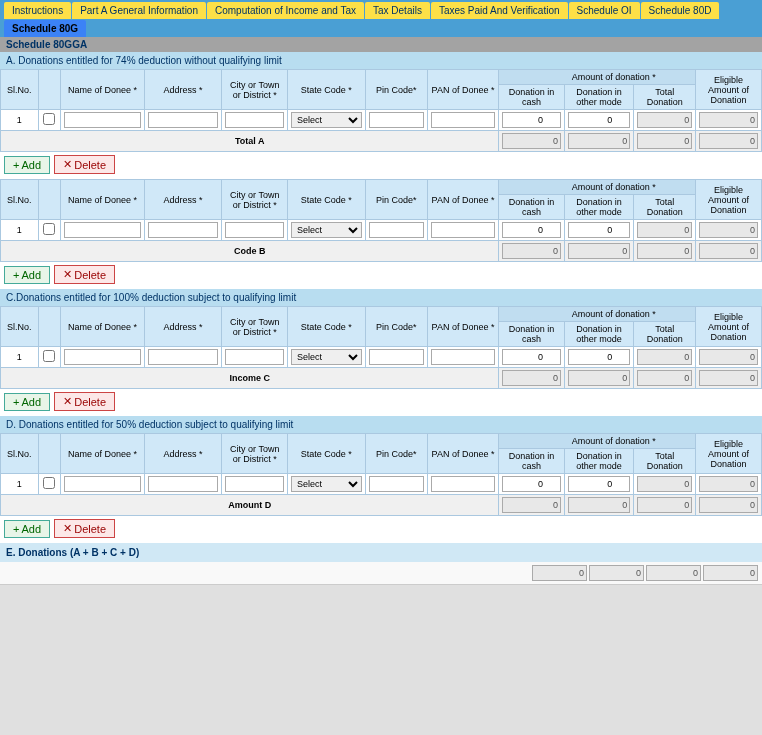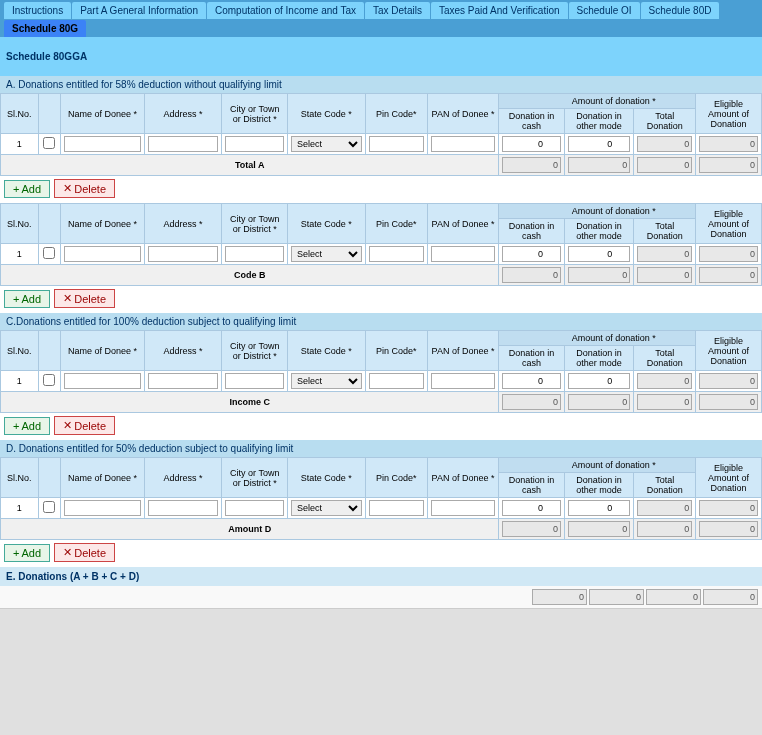--- a/index.html
+++ b/index.html
@@ -1,25 +1,25 @@
 <!DOCTYPE html>
 <html><head>
   <meta charset="utf-8">
   <style>
     * { box-sizing: border-box; margin: 0; padding: 0; font-family: Arial, sans-serif; font-size: 11px; }
     body { background: #e0e0e0; }
     .app-container { width: 762px; background: #fff; }
     
     
     .top-tabs { background: #4a9fd4; display: flex; flex-wrap: wrap; padding: 2px 4px 0; gap: 1px; }
-    .top-tab { background: #7dd3fc; color: #003366; padding: 3px 8px; cursor: pointer; font-size: 10px; border-radius: 2px 2px 0 0; white-space: nowrap; }
+    .top-tab { background: #fde047; color: #003366; padding: 3px 8px; cursor: pointer; font-size: 10px; border-radius: 2px 2px 0 0; white-space: nowrap; }
     .top-tab.active { background: #3b82f6; color: #000; font-weight: bold; }
     
     
-    .schedule-label { background: #7dd3fc; padding: 14px 6px; font-size: 10px; color: #003366; font-weight: bold; }
+    .schedule-label { background: #a3a3a3; padding: 2px 6px; font-size: 10px; color: #003366; font-weight: bold; }
     
     
     .section-header { background: #b8ddf0; padding: 3px 6px; font-size: 10px; color: #003366; margin-bottom: 0; }
     
     
     .section-table { width: 100%; border-collapse: collapse; }
     .section-table th { background: #d0e8f8; border: 1px solid #aac8e0; padding: 2px 3px; text-align: center; font-size: 9px; font-weight: normal; vertical-align: middle; }
     .section-table td { border: 1px solid #aac8e0; padding: 2px 3px; text-align: center; font-size: 9px; vertical-align: middle; }
     .section-table .amount-header { background: #c0ddf0; text-align: center; padding-left: 36px; }
     
@@ -68,21 +68,21 @@
     <div class="top-tab">Tax Details</div>
     <div class="top-tab">Taxes Paid And Verification</div>
     <div class="top-tab">Schedule OI</div>
     <div class="top-tab">Schedule 80D</div>
     <div class="top-tab active">Schedule 80G</div>
   </div>
 
   <div class="schedule-label">Schedule 80GGA</div>
 
   <div class="section-wrapper">
-    <div class="section-header">A. Donations entitled for 58% deduction without qualifying limit</div>
+    <div class="section-header">A. Donations entitled for 74% deduction without qualifying limit</div>
     <table class="section-table">
       <thead>
         <tr>
           <th class="col-slno" rowspan="2">Sl.No.</th>
           <th class="col-check" rowspan="2"></th>
           <th class="col-name" rowspan="2">Name of Donee *</th>
           <th class="col-addr" rowspan="2">Address *</th>
           <th class="col-city" rowspan="2">City or Town or District *</th>
           <th class="col-state" rowspan="2">State Code *</th>
           <th class="col-pin" rowspan="2">Pin Code*</th>

